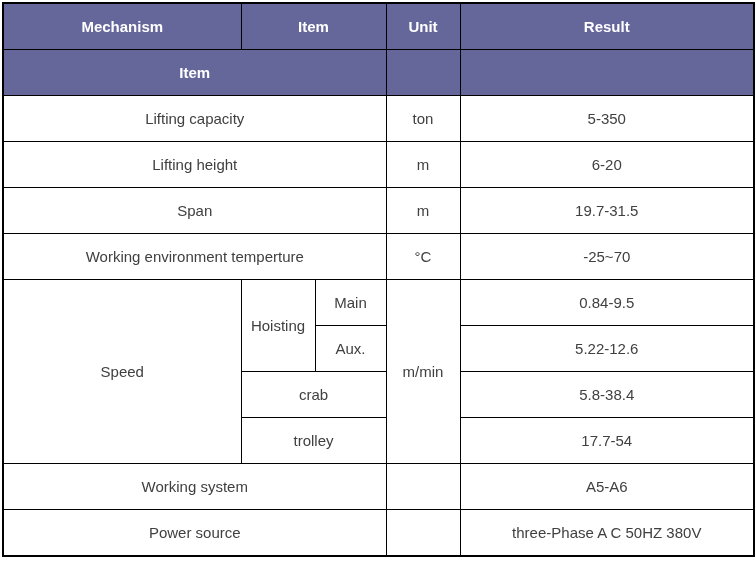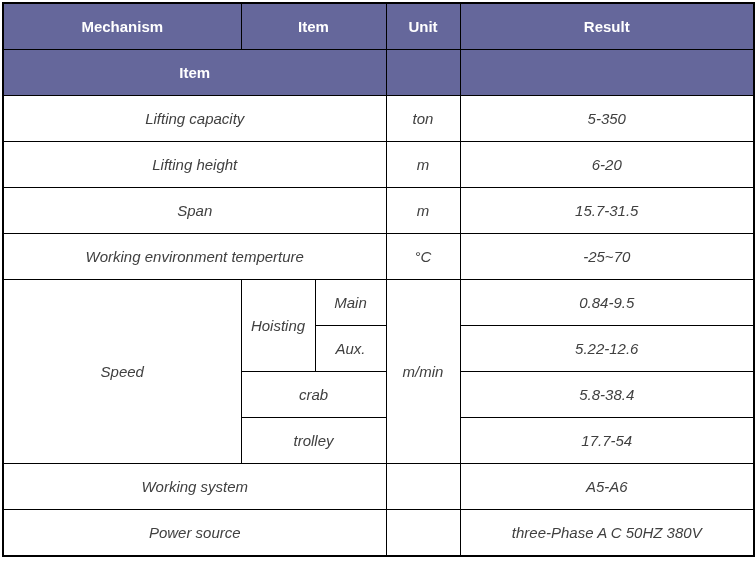--- a/index.html
+++ b/index.html
@@ -28,21 +28,20 @@
   }
   table.spec th {
     background: #65679b;
     color: #ffffff;
     font-weight: bold;
   }
   table.spec td {
     background: #ffffff;
     color: #404040;
     font-weight: normal;
-    font-style: italic;
   }
 </style>
 </head>
 <body>
 
 <table class="spec">
   <colgroup>
     <col style="width:238px">
     <col style="width:74px">
     <col style="width:71px">
@@ -70,21 +69,21 @@
     <td>5-350</td>
   </tr>
   <tr>
     <td colspan="3">Lifting height</td>
     <td>m</td>
     <td>6-20</td>
   </tr>
   <tr>
     <td colspan="3">Span</td>
     <td>m</td>
-    <td>15.7-31.5</td>
+    <td>19.7-31.5</td>
   </tr>
   <tr>
     <td colspan="3">Working environment temperture</td>
     <td>°C</td>
     <td>-25~70</td>
   </tr>
 
   <tr>
     <td rowspan="4">Speed</td>
     <td rowspan="2">Hoisting</td>

